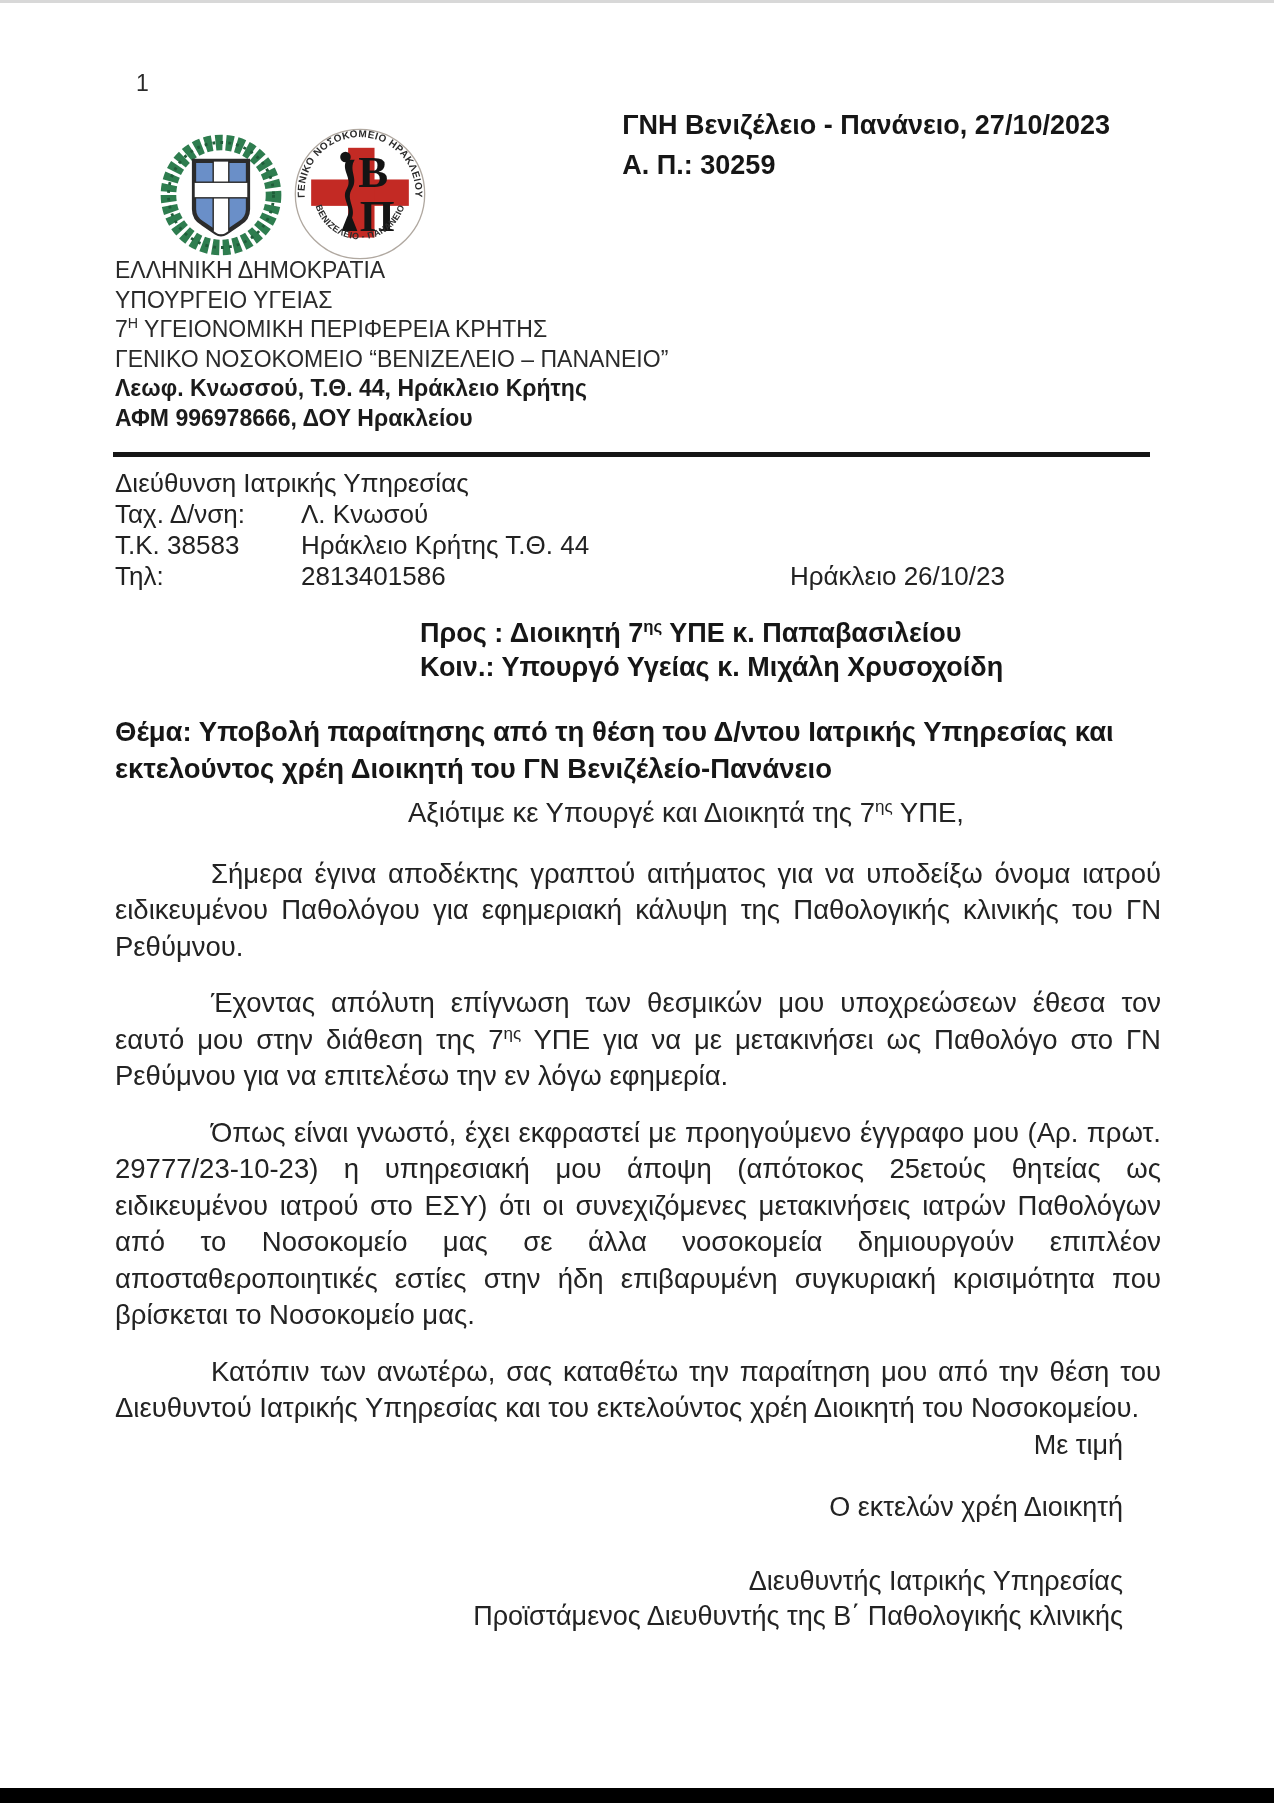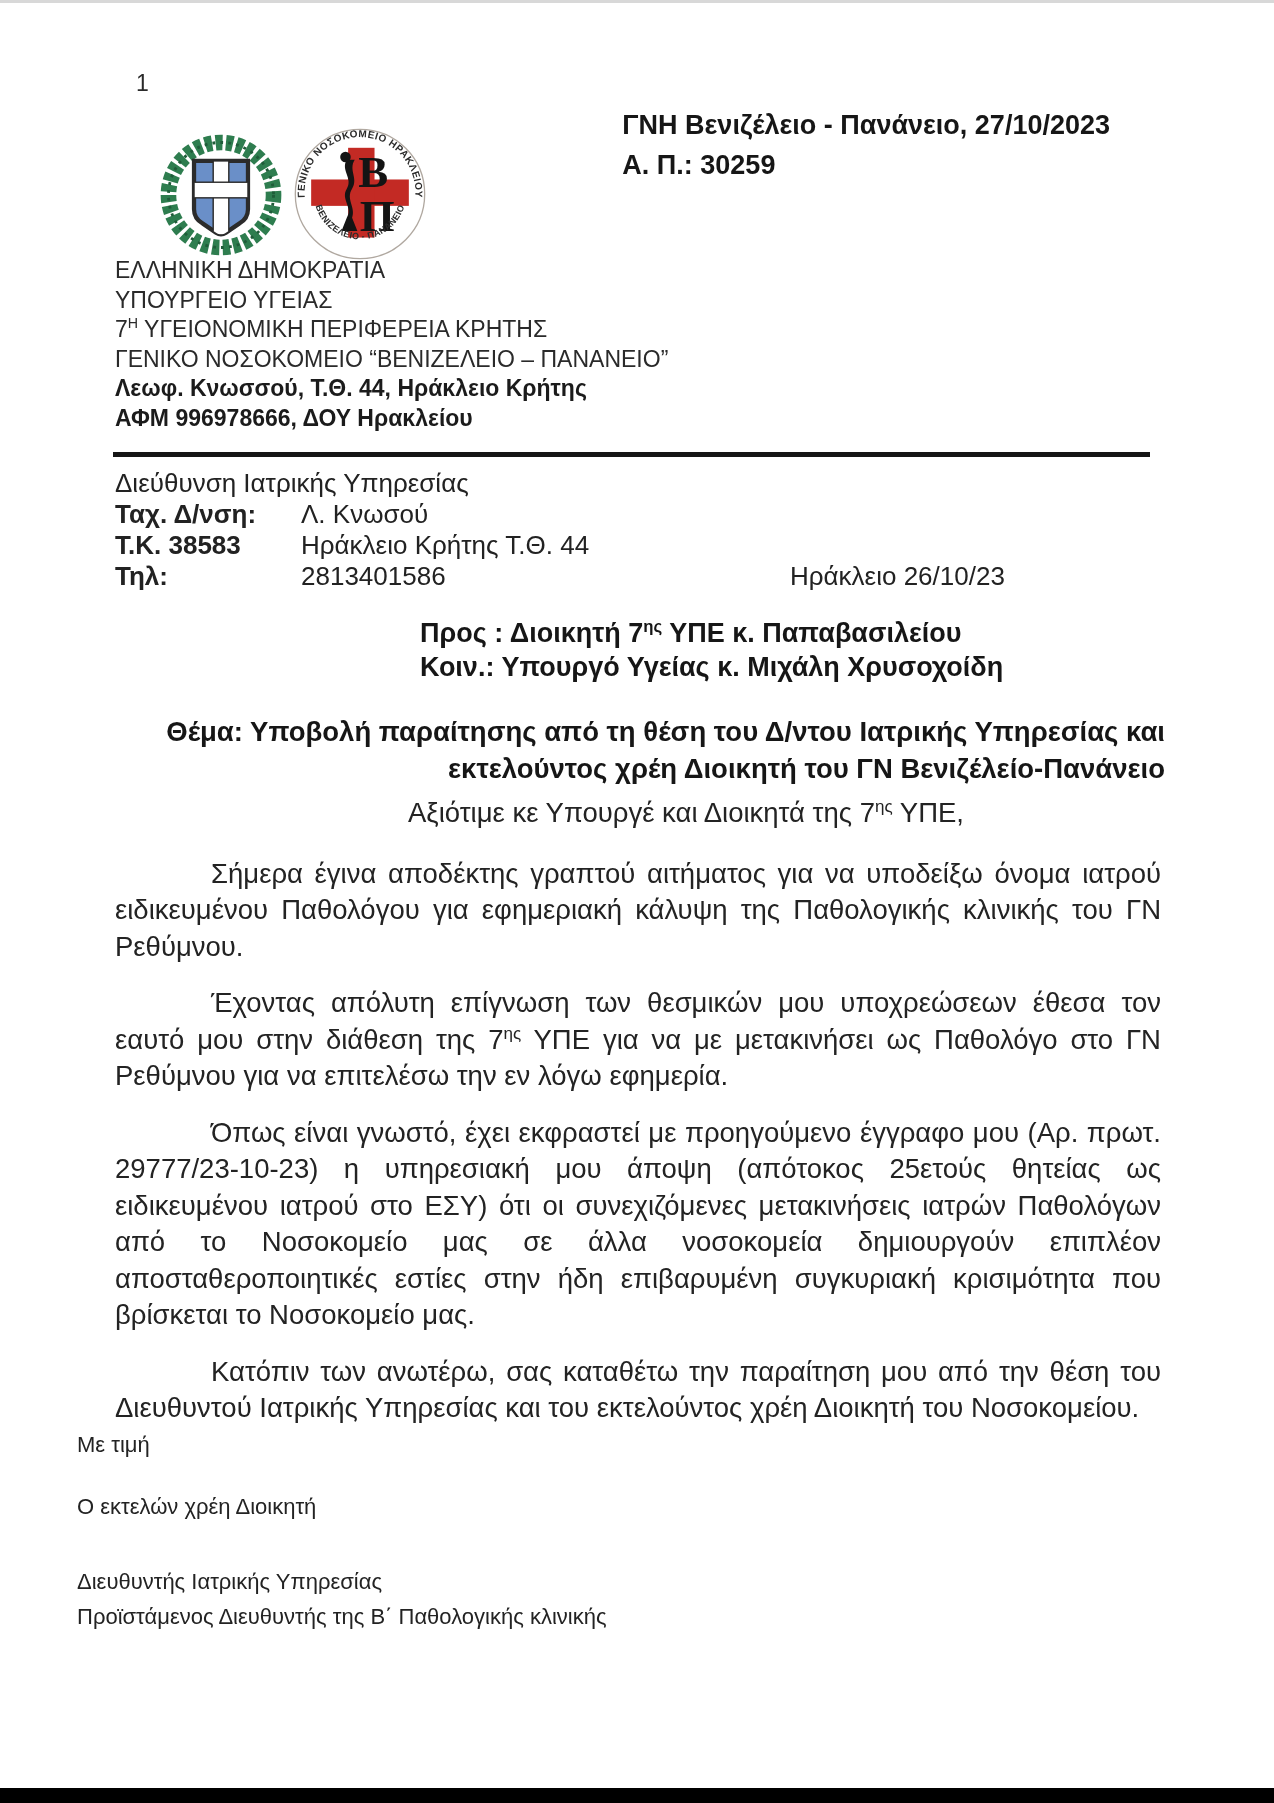--- a/index.html
+++ b/index.html
@@ -23,32 +23,32 @@
 
   .letterhead{position:absolute;left:115px;top:256px;font-size:23px;line-height:29.5px;color:#2a2a2a;}
   .letterhead .lh-line{white-space:nowrap;}
   .letterhead .bold{font-weight:bold;color:#1b1b1b;}
   sup.small{font-size:0.62em;vertical-align:super;line-height:0;}
 
   .rule{position:absolute;left:113px;top:452px;width:1037px;height:5px;background:#151515;}
 
   .contact{position:absolute;left:115px;top:468px;font-size:26px;line-height:31px;color:#222;}
   .contact-row{display:flex;position:relative;width:1046px;}
-  .contact-label{width:186px;flex:none;font-weight:bold;}
+  .contact-label{width:186px;flex:none;}
   .place-date{position:absolute;left:675px;top:0;white-space:nowrap;}
 
   .recipients{position:absolute;left:420px;top:616px;font-weight:bold;font-size:27px;line-height:34px;color:#161616;}
 
-  .subject{position:absolute;left:115px;top:714px;width:1050px;font-weight:bold;font-size:27.5px;line-height:36.5px;color:#161616;text-align:right;}
+  .subject{position:absolute;left:115px;top:714px;width:1050px;font-weight:bold;font-size:27.5px;line-height:36.5px;color:#161616;}
 
   .body-text{position:absolute;left:115px;top:795px;width:1046px;font-size:27.5px;line-height:36.5px;text-align:justify;color:#232323;}
   .body-text p{margin:0 0 20px 0;text-indent:96px;}
   .body-text p.salutation{margin-bottom:24px;text-align:center;}
 
-  .closing{position:absolute;left:77px;top:1428px;width:1046px;text-align:left;font-size:22px;color:#232323;}
+  .closing{position:absolute;left:77px;top:1428px;width:1046px;text-align:right;font-size:27px;color:#232323;}
   .closing .valediction{margin-bottom:28px;line-height:34px;}
   .closing .role{margin-bottom:40px;line-height:34px;}
   .closing .sig-line{line-height:35px;}
 </style>
 </head>
 <body>
 
 <div class="top-edge"></div>
 
 <div class="page-number">1</div>

